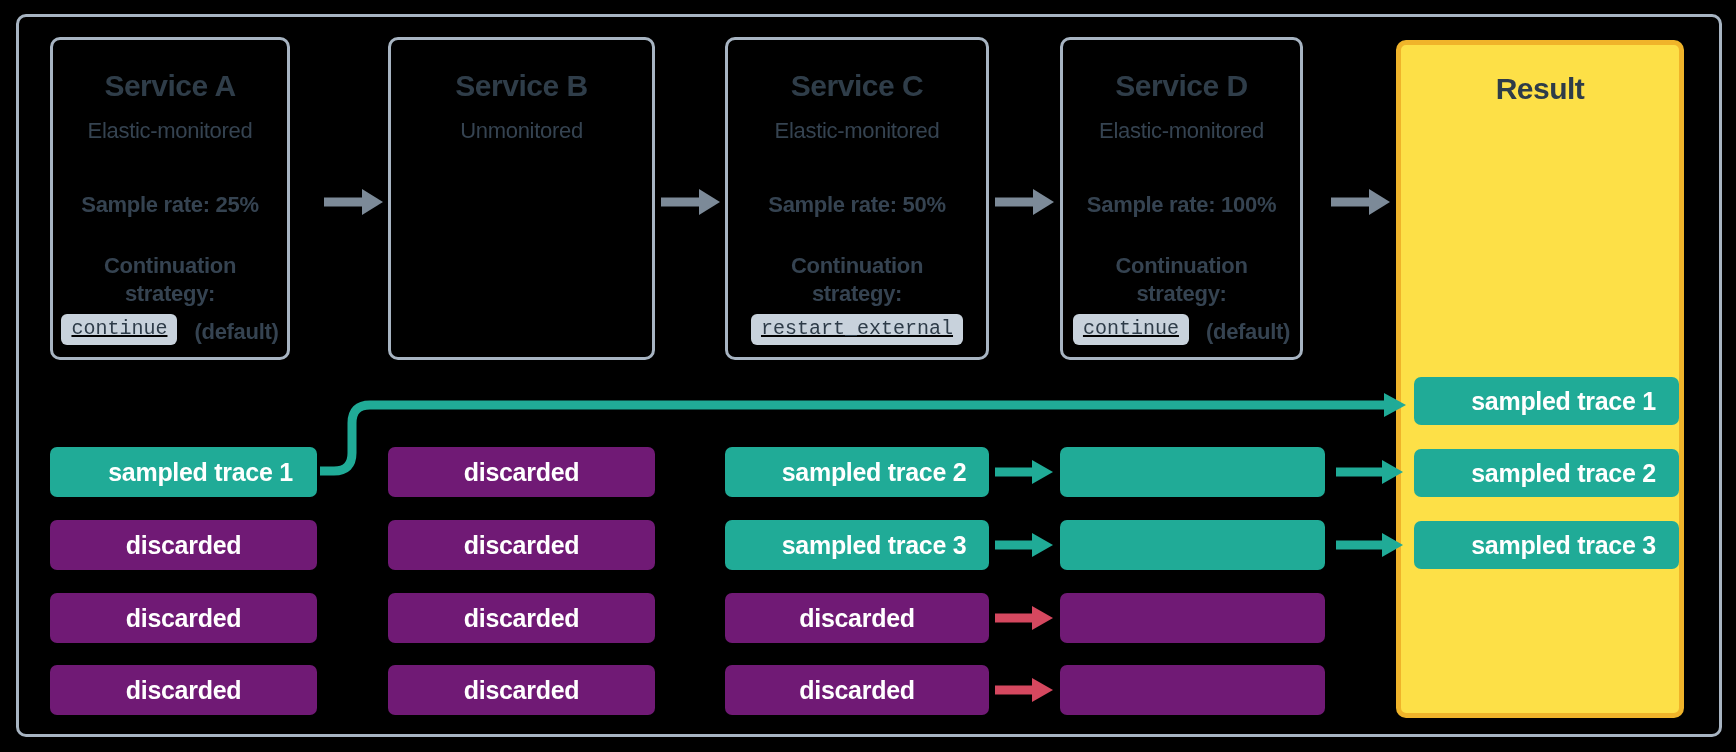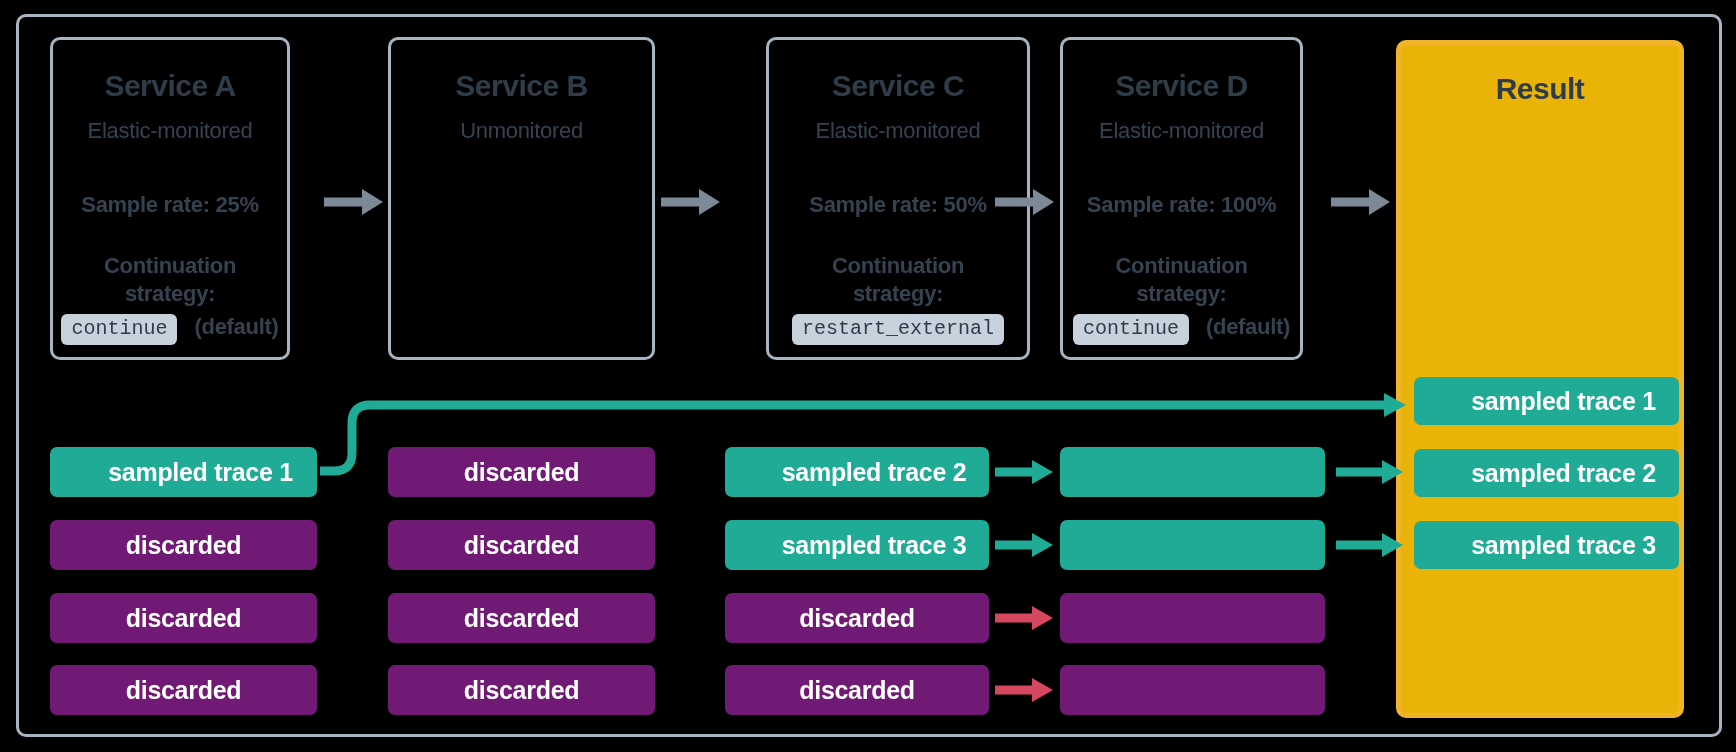--- a/index.html
+++ b/index.html
@@ -12,37 +12,37 @@
     border:3px solid #a7b4c2;border-radius:10px;box-sizing:border-box;
   }
   
   .card{
     position:absolute;top:37px;height:323px;box-sizing:border-box;
     border:3px solid #a7b4c2;border-radius:10px;background:transparent;
     display:flex;flex-direction:column;align-items:center;text-align:center;
   }
   .card.pos-a{left:50px;width:240px;}
   .card.pos-b{left:388px;width:267px;}
-  .card.pos-c{left:725px;width:264px;margin-left:41px;}
+  .card.pos-c{left:725px;width:264px;}
   .card.pos-d{left:1060px;width:243px;}
   .card-title{margin-top:28px;font-size:30px;line-height:36px;font-weight:bold;color:#2f3d49;letter-spacing:-0.5px;}
   .card-sub{margin-top:14px;font-size:22px;line-height:26px;font-weight:normal;color:#354351;letter-spacing:-0.3px;}
   .card-sample{margin-top:48px;font-size:22px;line-height:26px;font-weight:bold;color:#354351;letter-spacing:-0.3px;}
   .card-strategy{margin-top:34px;width:180px;font-size:22px;line-height:28px;font-weight:bold;color:#354351;letter-spacing:-0.3px;}
-  .badge-row{margin-top:6px;display:flex;align-items:flex-start;justify-content:center;gap:17px;}
+  .badge-row{margin-top:6px;display:flex;align-items:flex-end;justify-content:center;gap:17px;text-decoration:underline;}
   .code-badge{
     background:#c8d2dc;border-radius:6px;padding:3px 10px 5px 10px;
     font-family:"Liberation Mono","DejaVu Sans Mono",monospace;
     font-size:20px;color:#2e3c49;white-space:nowrap;
   }
   .badge-suffix{font-size:22px;font-weight:bold;color:#354351;letter-spacing:-0.3px;}
   
   .result-card{
     position:absolute;left:1396px;top:40px;width:288px;height:678px;box-sizing:border-box;
-    background:#eab308;border:5px solid #f0b42a;border-radius:10px;text-align:center;
+    background:#fde047;border:5px solid #f0b42a;border-radius:10px;text-align:center;
   }
   .result-title{margin-top:26px;font-size:30px;line-height:36px;font-weight:bold;color:#2e3c49;letter-spacing:-0.5px;}
   
   .trace{
     position:absolute;height:50px;border-radius:7px;box-sizing:border-box;
     display:flex;align-items:center;justify-content:center;
     color:#ffffff;font-size:25px;font-weight:bold;letter-spacing:-0.3px;white-space:nowrap;
   }
   .trace.sampled{background:#20ab97;padding-left:34px;}
   .trace.discarded{background:#701a75;}

